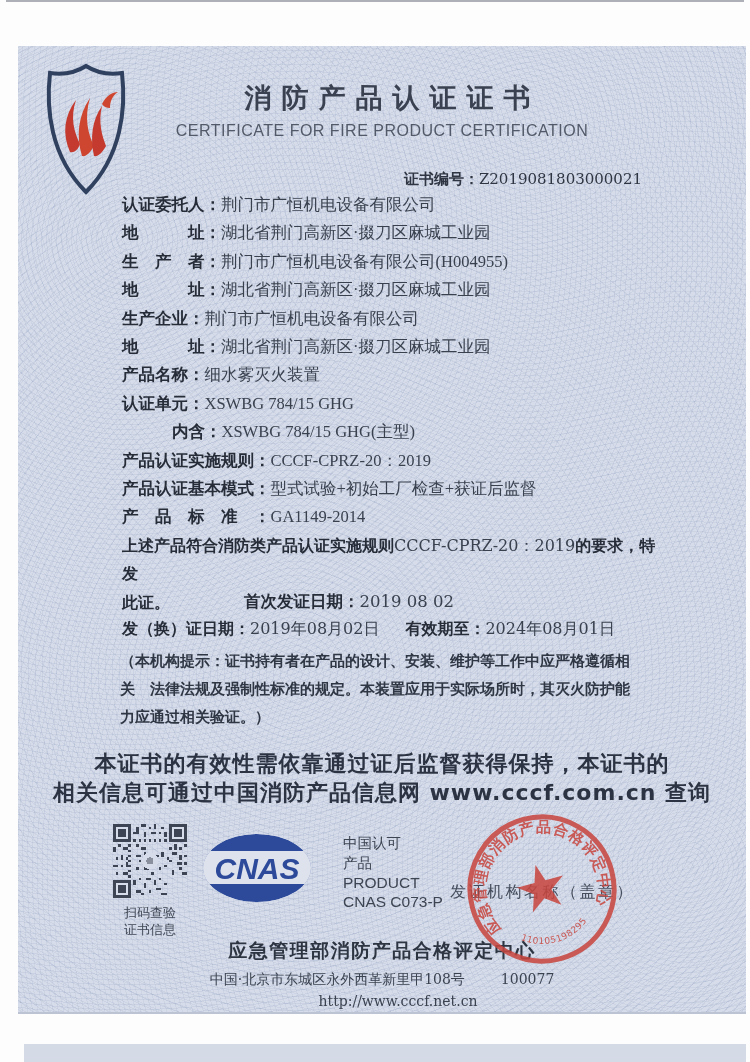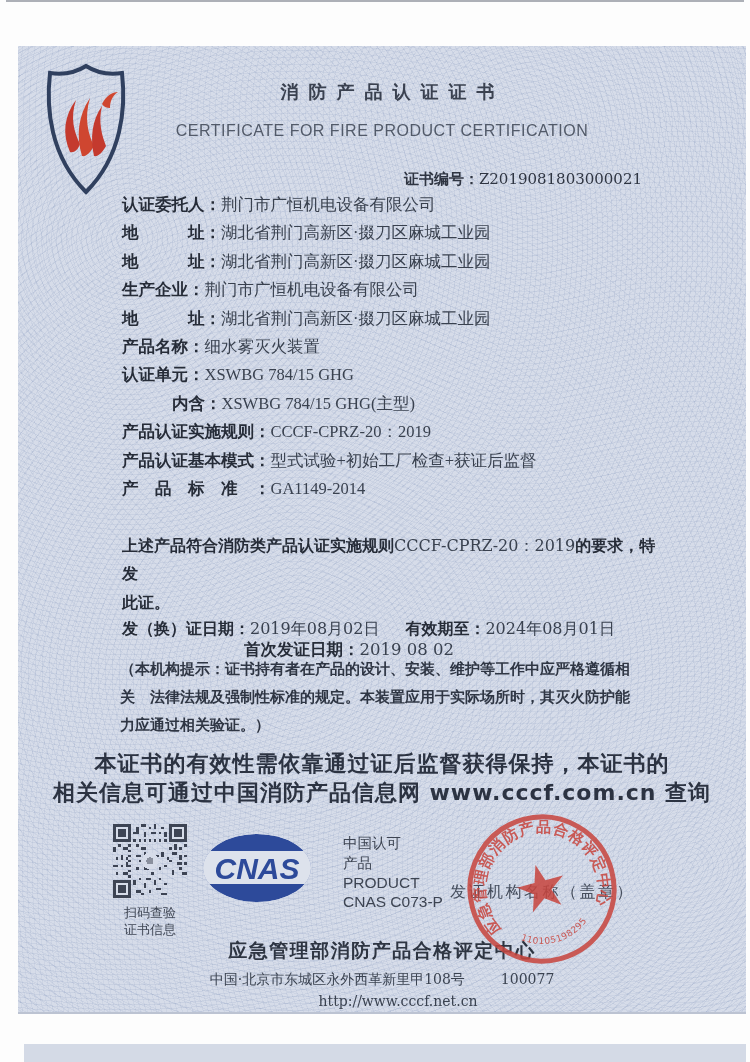--- a/index.html
+++ b/index.html
@@ -14,40 +14,40 @@
     background-color:#d6dce9;
     background-image:
       repeating-radial-gradient(circle at 15% 20%, rgba(90,115,165,.10) 0 1px, rgba(0,0,0,0) 1px 5px),
       repeating-radial-gradient(circle at 70% 8%, rgba(90,115,165,.08) 0 1px, rgba(0,0,0,0) 1px 6px),
       repeating-radial-gradient(circle at 38% 65%, rgba(90,115,165,.09) 0 1px, rgba(0,0,0,0) 1px 7px),
       repeating-radial-gradient(circle at 92% 85%, rgba(90,115,165,.08) 0 1px, rgba(0,0,0,0) 1px 5px);
     border-bottom:2px solid #bcc3d2;
   }
   .abs{position:absolute;}
   .shield{left:22px;top:14px;}
-  .hdr-title{left:11px;right:0;top:34px;text-align:center;font-size:18px;font-weight:700;
+  .hdr-title{left:11px;right:0;top:34px;text-align:center;font-size:27px;font-weight:700;
     letter-spacing:10px;color:#3a4150;padding-left:10px;}
   .hdr-sub{left:0;right:0;top:76px;text-align:center;font-size:16px;color:#525a69;
     letter-spacing:.5px;font-family:"Liberation Sans",sans-serif;}
   .certno{top:124px;right:104px;font-size:15px;color:#2f3542;}
   .certno .lbl{font-weight:700;}
   .certno .val{font-family:"DejaVu Serif","Liberation Serif",serif;}
   .fields{left:104px;top:145px;right:36px;font-size:16.5px;line-height:28.4px;white-space:nowrap;}
   .fields .lbl{font-weight:700;color:#262c38;}
   .fields .val{font-family:Liberation Serif, serif;color:#39414f;}
   .fields .indent{padding-left:50px;}
   .statement{left:104px;top:486px;width:540px;font-size:16px;line-height:28.4px;color:#262c38;}
   .statement .b{font-weight:700;}
   .statement .serif{font-family:"DejaVu Serif","Liberation Serif",serif;font-weight:400;color:#39414f;}
-  .first-issue{left:226px;top:545px;font-size:16.5px;margin-top:48px;}
+  .first-issue{left:226px;top:545px;font-size:16.5px;}
   .first-issue .lbl,.issue-line .lbl{font-weight:700;color:#262c38;}
   .first-issue .val,.issue-line .val{font-family:"DejaVu Serif","Liberation Serif",serif;color:#39414f;}
   .issue-line{left:104px;top:573px;font-size:16px;}
   .issue-line .gap{display:inline-block;width:26px;}
-  .notice{left:102px;top:601px;width:526px;font-size:15px;line-height:28px;font-weight:600;color:#2f3644;margin-top:8px;}
+  .notice{left:102px;top:601px;width:526px;font-size:15px;line-height:28px;font-weight:600;color:#2f3644;}
   .notice .center{text-align:left;}
   .validity{left:0;right:0;top:704px;text-align:center;font-size:22px;line-height:28.5px;
     font-weight:700;letter-spacing:1px;color:#2c3342;}
   .qr{left:95px;top:778px;}
   .qr-caption{left:70px;top:858px;width:124px;text-align:center;font-size:13px;line-height:17px;color:#414856;}
   .cnas{left:183px;top:786px;}
   .accr{left:325px;top:788px;color:#3d4452;}
   .accr .cn{font-size:14.5px;line-height:19.5px;}
   .accr .en{font-size:15.5px;line-height:19px;font-family:"Liberation Sans",sans-serif;}
   .seal-caption{left:432px;top:836px;width:260px;font-size:16px;letter-spacing:2.5px;
@@ -79,20 +79,21 @@
   <div class="abs hdr-title">消防产品认证证书</div>
   <div class="abs hdr-sub">CERTIFICATE FOR FIRE PRODUCT CERTIFICATION</div>
 
   <div class="abs certno">
     <span class="lbl">证书编号：</span><span class="val">Z2019081803000021</span>
   </div>
 
   <div class="abs fields">
     <div><span class="lbl">认证委托人：</span><span class="val">荆门市广恒机电设备有限公司</span></div>
     <div><span class="lbl">地　　　址：</span><span class="val">湖北省荆门高新区·掇刀区麻城工业园</span></div>
+    <div><span class="lbl">生　产　者：</span><span class="val">荆门市广恒机电设备有限公司(H004955)</span></div>
     <div><span class="lbl">地　　　址：</span><span class="val">湖北省荆门高新区·掇刀区麻城工业园</span></div>
     <div><span class="lbl">生产企业：</span><span class="val">荆门市广恒机电设备有限公司</span></div>
     <div><span class="lbl">地　　　址：</span><span class="val">湖北省荆门高新区·掇刀区麻城工业园</span></div>
     <div><span class="lbl">产品名称：</span><span class="val">细水雾灭火装置</span></div>
     <div><span class="lbl">认证单元：</span><span class="val">XSWBG 784/15 GHG</span></div>
     <div class="indent"><span class="lbl">内含：</span><span class="val">XSWBG 784/15 GHG(主型)</span></div>
     <div><span class="lbl">产品认证实施规则：</span><span class="val">CCCF-CPRZ-20：2019</span></div>
     <div><span class="lbl">产品认证基本模式：</span><span class="val">型式试验+初始工厂检查+获证后监督</span></div>
     <div><span class="lbl">产　品　标　准　：</span><span class="val">GA1149-2014</span></div>
   </div>

